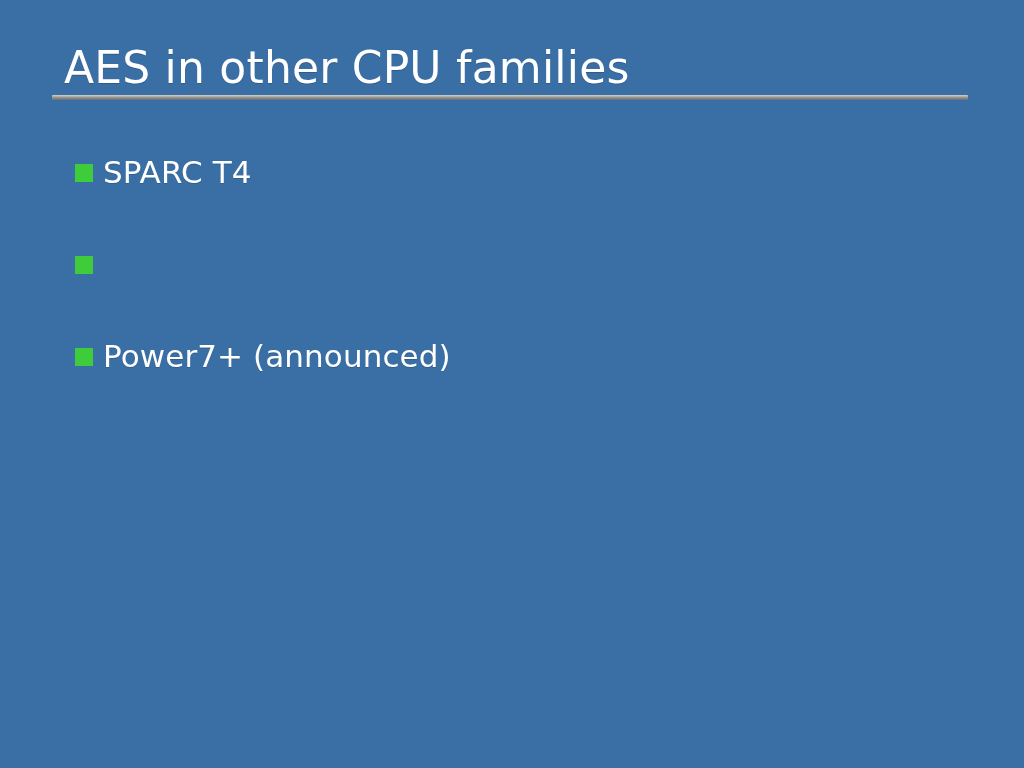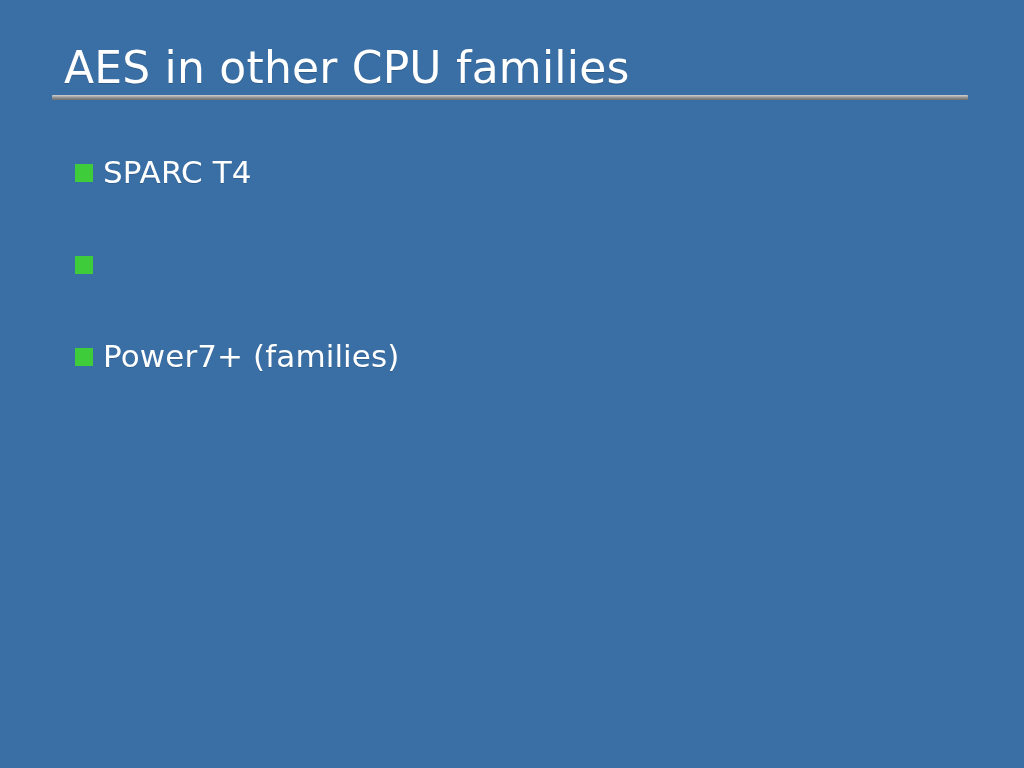--- a/index.html
+++ b/index.html
@@ -114,18 +114,18 @@
       <span class="bullet-marker"></span>
       <span class="bullet-text">SPARC T4</span>
     </li>
 
     <li class="bullet-item">
       <span class="bullet-marker"></span>
     </li>
 
     <li class="bullet-item">
       <span class="bullet-marker"></span>
-      <span class="bullet-text">Power7+ (families)</span>
+      <span class="bullet-text">Power7+ (announced)</span>
     </li>
 
   </ul>
 
 </div>
 
 </body></html>

